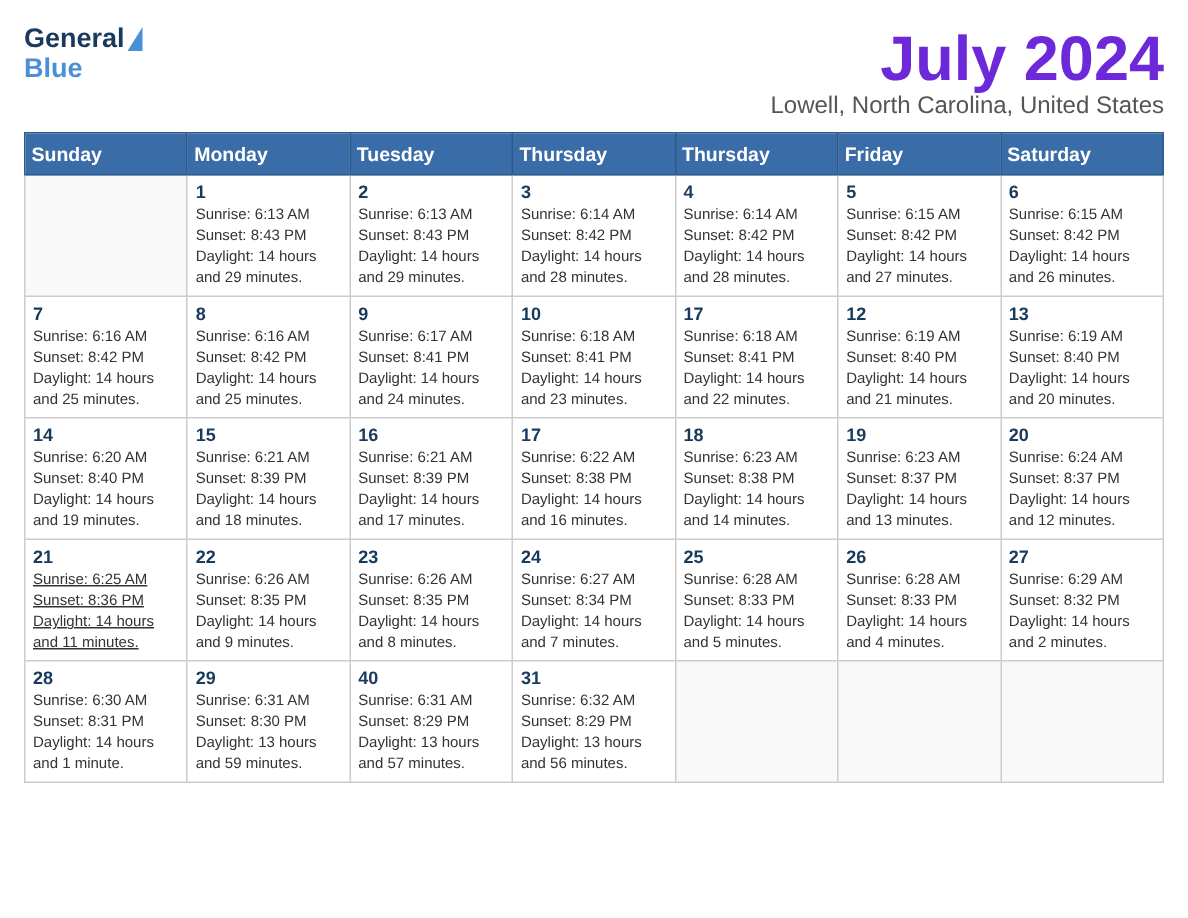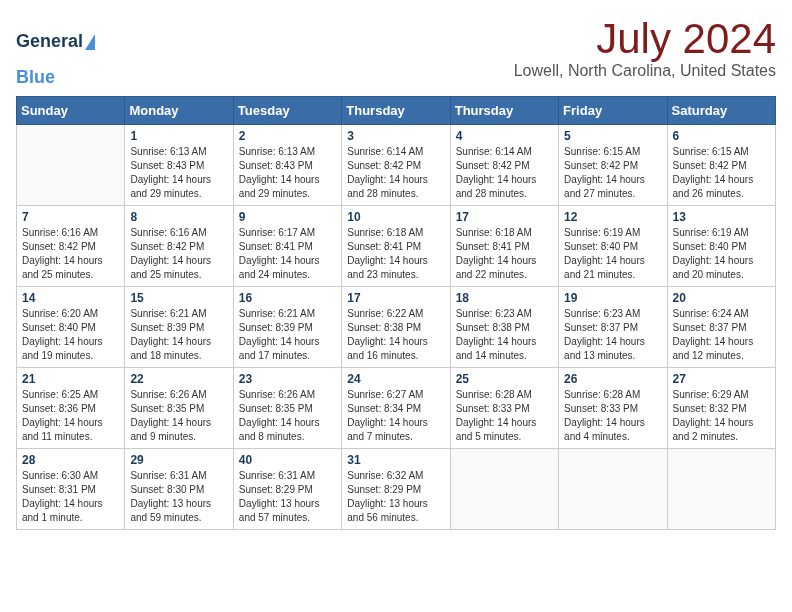--- a/index.html
+++ b/index.html
@@ -31,29 +31,28 @@
       width: 0;
       height: 0;
       border-left: 10px solid transparent;
       border-bottom: 16px solid #4a90d9;
       display: inline-block;
       margin-left: 2px;
     }
     .logo-line {
       display: flex;
       align-items: center;
-      margin-top: 16px;
     }
     .title-block {
       text-align: right;
     }
     .month-title {
       font-size: 42px;
-      font-weight: normal;
-      color: #7f1d1d;
+      font-weight: bold;
+      color: #6d28d9;
       line-height: 1.1;
     }
     .location {
       font-size: 16px;
       color: #555;
     }
     table {
       width: 100%;
       border-collapse: collapse;
       table-layout: fixed;
@@ -267,21 +266,21 @@
           <div class="day-num">20</div>
           <div class="cell-info" style="white-space: pre-line;">Sunrise: 6:24 AM
 Sunset: 8:37 PM
 Daylight: 14 hours
 and 12 minutes.</div>
         </td>
       </tr>
       <tr>
         <td>
           <div class="day-num">21</div>
-          <div class="cell-info" style="white-space: pre-line;">Sunrise: 6:25 AM
+          <div class="cell-info" style="white-space: pre-line; text-decoration: underline;">Sunrise: 6:25 AM
 Sunset: 8:36 PM
 Daylight: 14 hours
 and 11 minutes.</div>
         </td>
         <td>
           <div class="day-num">22</div>
           <div class="cell-info" style="white-space: pre-line;">Sunrise: 6:26 AM
 Sunset: 8:35 PM
 Daylight: 14 hours
 and 9 minutes.</div>

